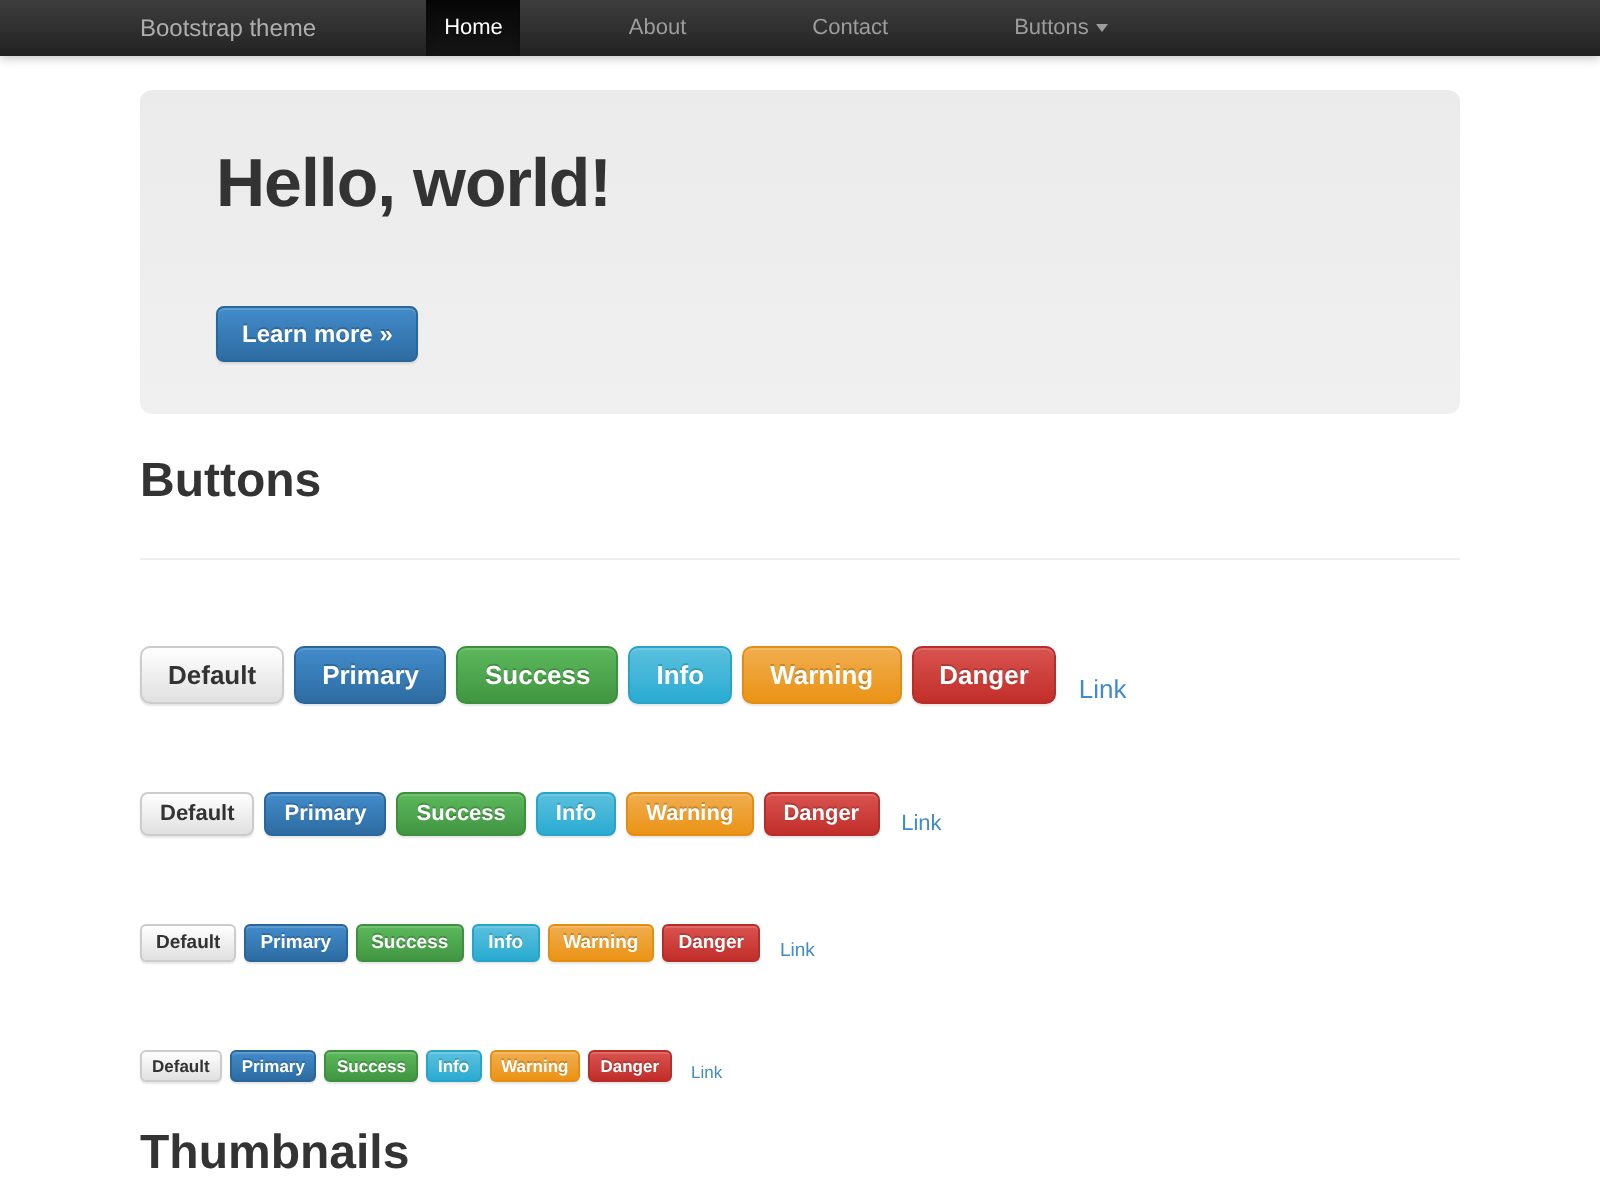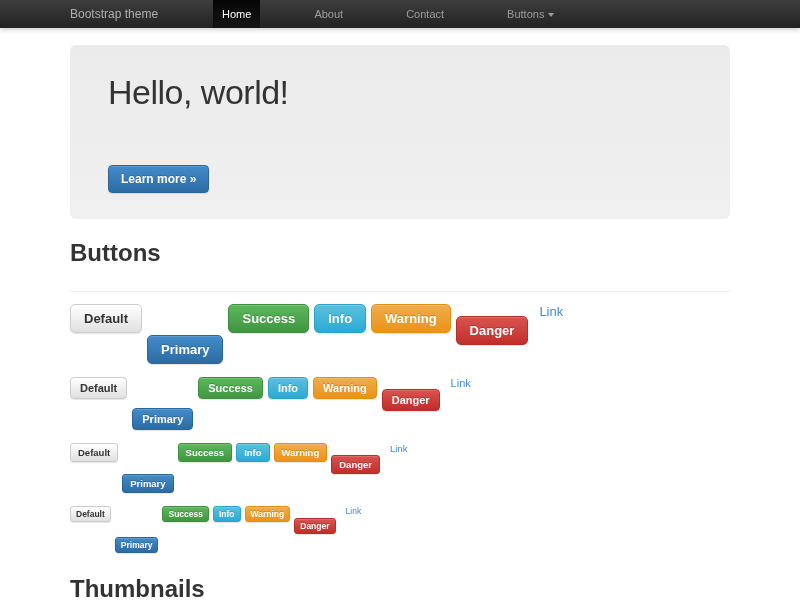--- a/index.html
+++ b/index.html
@@ -45,39 +45,39 @@
   .content { width: 660px; margin: 0 auto; }
 
   
   .hero {
     margin-top: 17px;
     background: linear-gradient(#ebebeb, #f0f0f0);
     border-radius: 6px;
     padding: 28px 38px 26px 38px;
   }
   .hero h1 {
-    font-size: 34px; line-height: 1.15; font-weight: normal;
-    color: #333; margin-bottom: 22px; letter-spacing: -0.5px;
+    font-size: 34px; line-height: 1.15; font-weight: bold;
+    color: #333; margin-bottom: 10px; letter-spacing: -0.5px;
   }
   .hero p {
     font-size: 13.5px; line-height: 1.5; color: #4d4d4d;
     margin-bottom: 12px; max-width: 600px;
   }
 
   
   .btn {
     display: inline-block; font-weight: bold; color: #fff;
     text-align: center; border: 1px solid transparent; cursor: pointer;
     text-shadow: 0 -1px 0 rgba(0,0,0,.18);
     box-shadow: inset 0 1px 0 rgba(255,255,255,.15), 0 1px 1px rgba(0,0,0,.1);
     white-space: nowrap;
   }
   .btn-cta { font-size: 12px; padding: 6px 12px; border-radius: 4px; }
 
-  .btn-row { display: flex; align-items: flex-start; margin-bottom: 13px; }
+  .btn-row { display: flex; align-items: flex-end; margin-bottom: 13px; }
   .row-lg .btn { font-size: 13px; padding: 6px 13px; border-radius: 5px; margin-right: 5px; }
   .row-md .btn { font-size: 11px; padding: 4px 9px;  border-radius: 4px; margin-right: 5px; }
   .row-sm .btn { font-size: 9.5px; padding: 3px 7px; border-radius: 3px; margin-right: 4px; }
   .row-xs .btn { font-size: 8.5px; padding: 2px 5px; border-radius: 3px; margin-right: 4px; }
   .row-lg .btn-link { font-size: 13px; }
   .row-md .btn-link { font-size: 11px; }
   .row-sm .btn-link { font-size: 9.5px; }
   .row-xs .btn-link { font-size: 8.5px; }
 
   .btn-default { background: linear-gradient(#ffffff, #e0e0e0); border-color: #cccccc; color: #333; text-shadow: none; }

